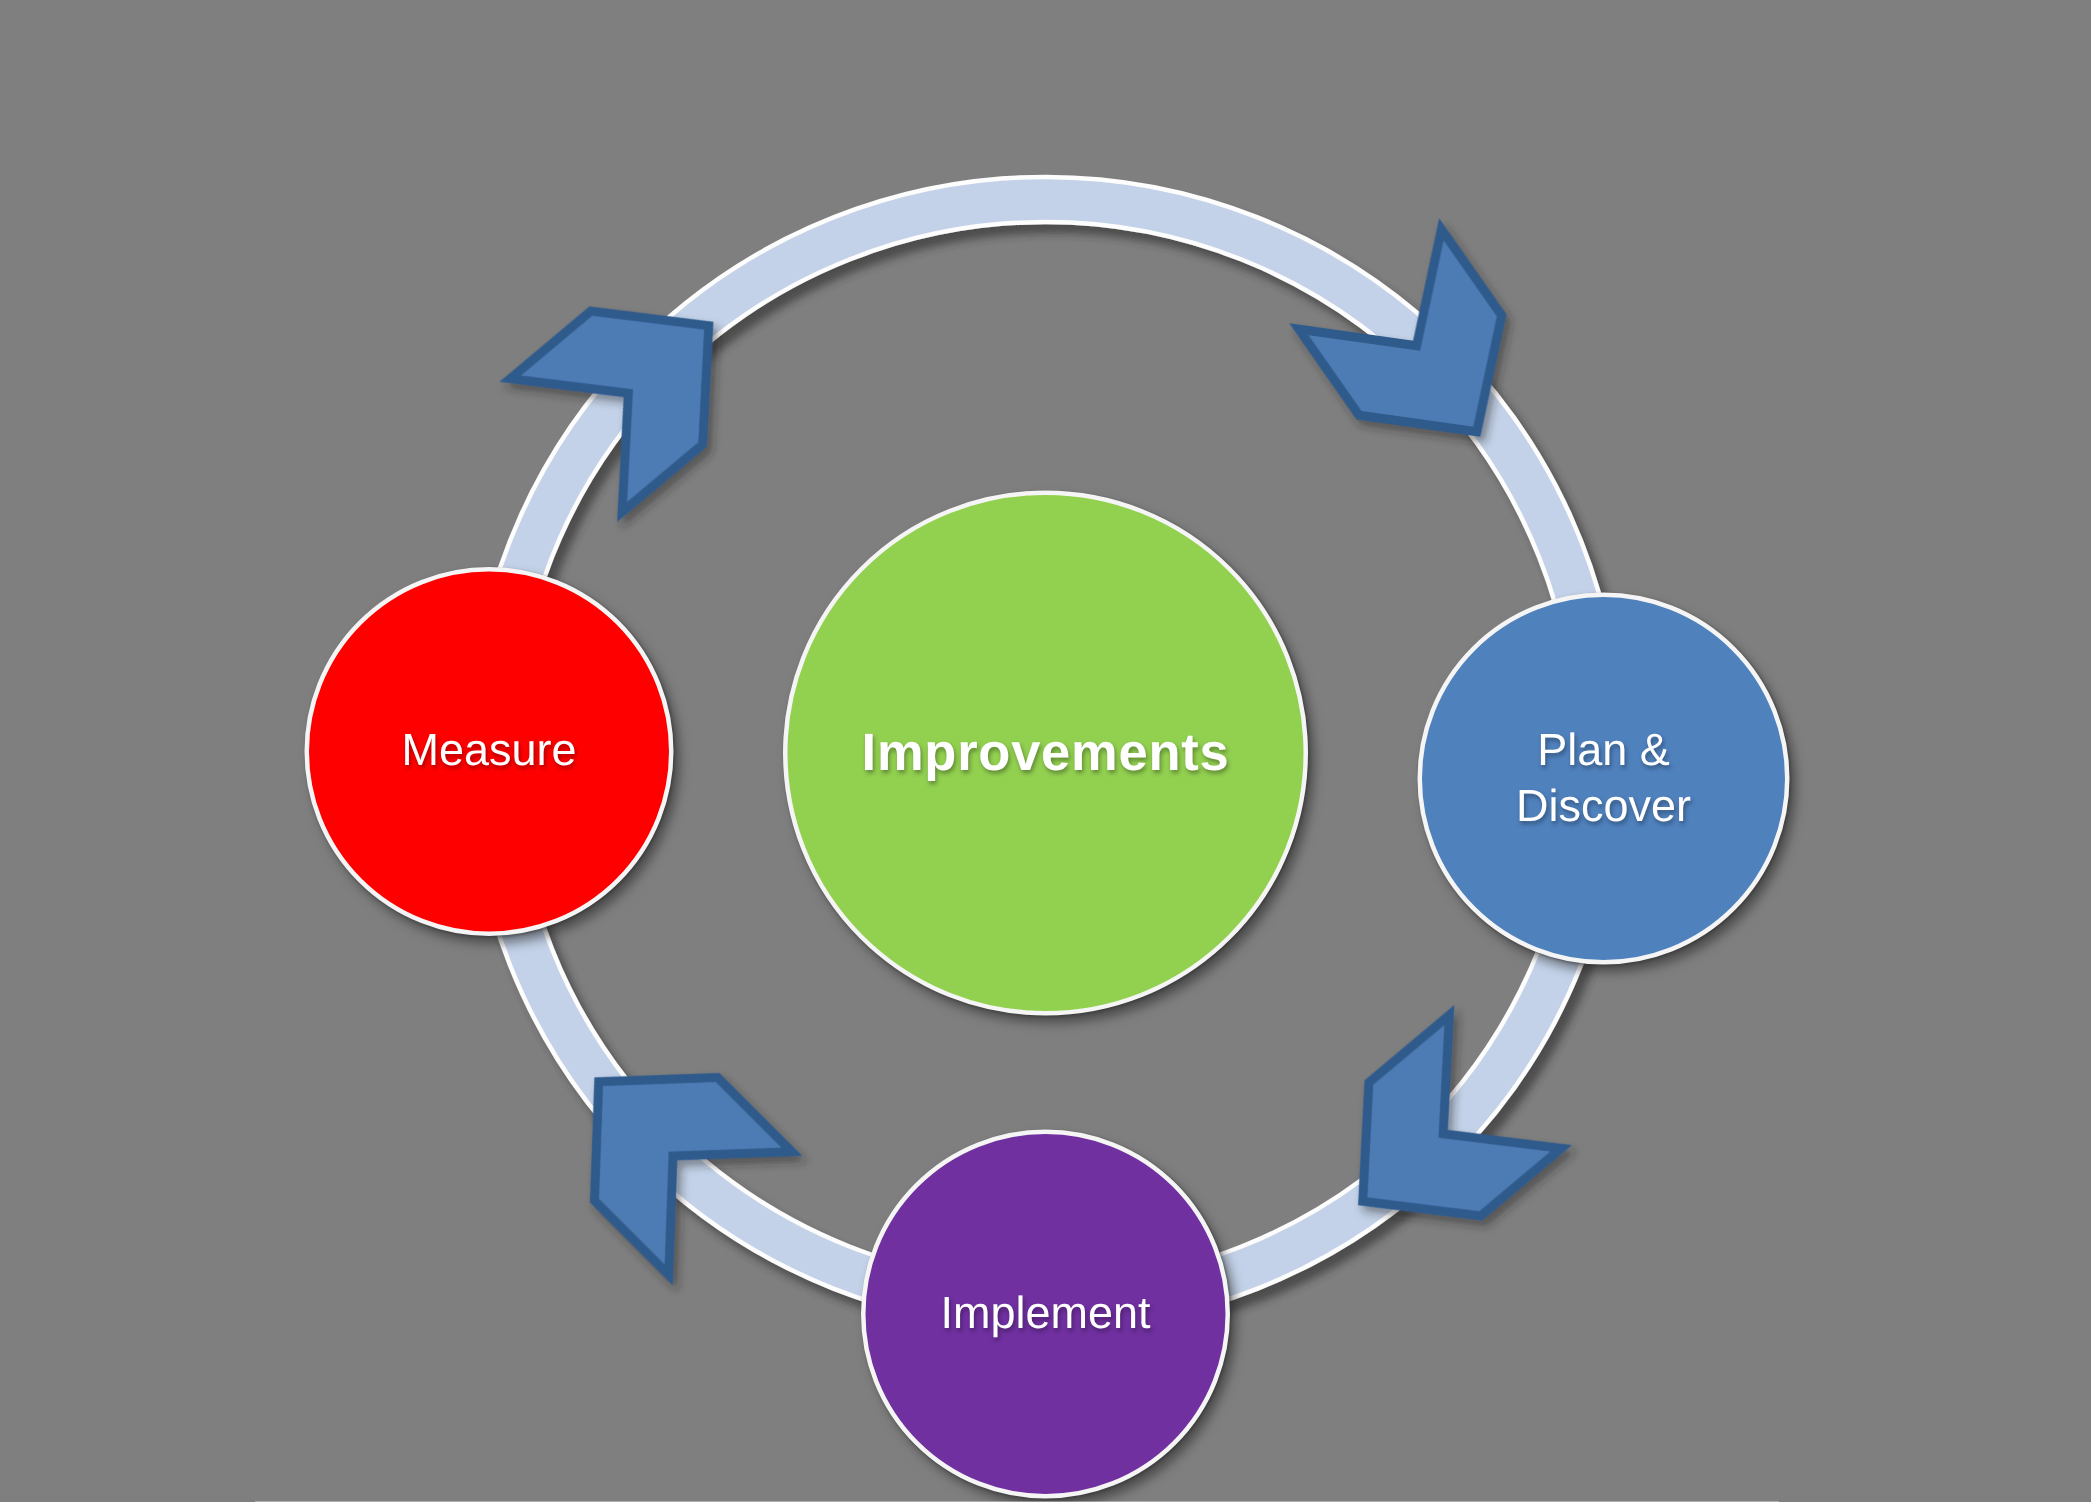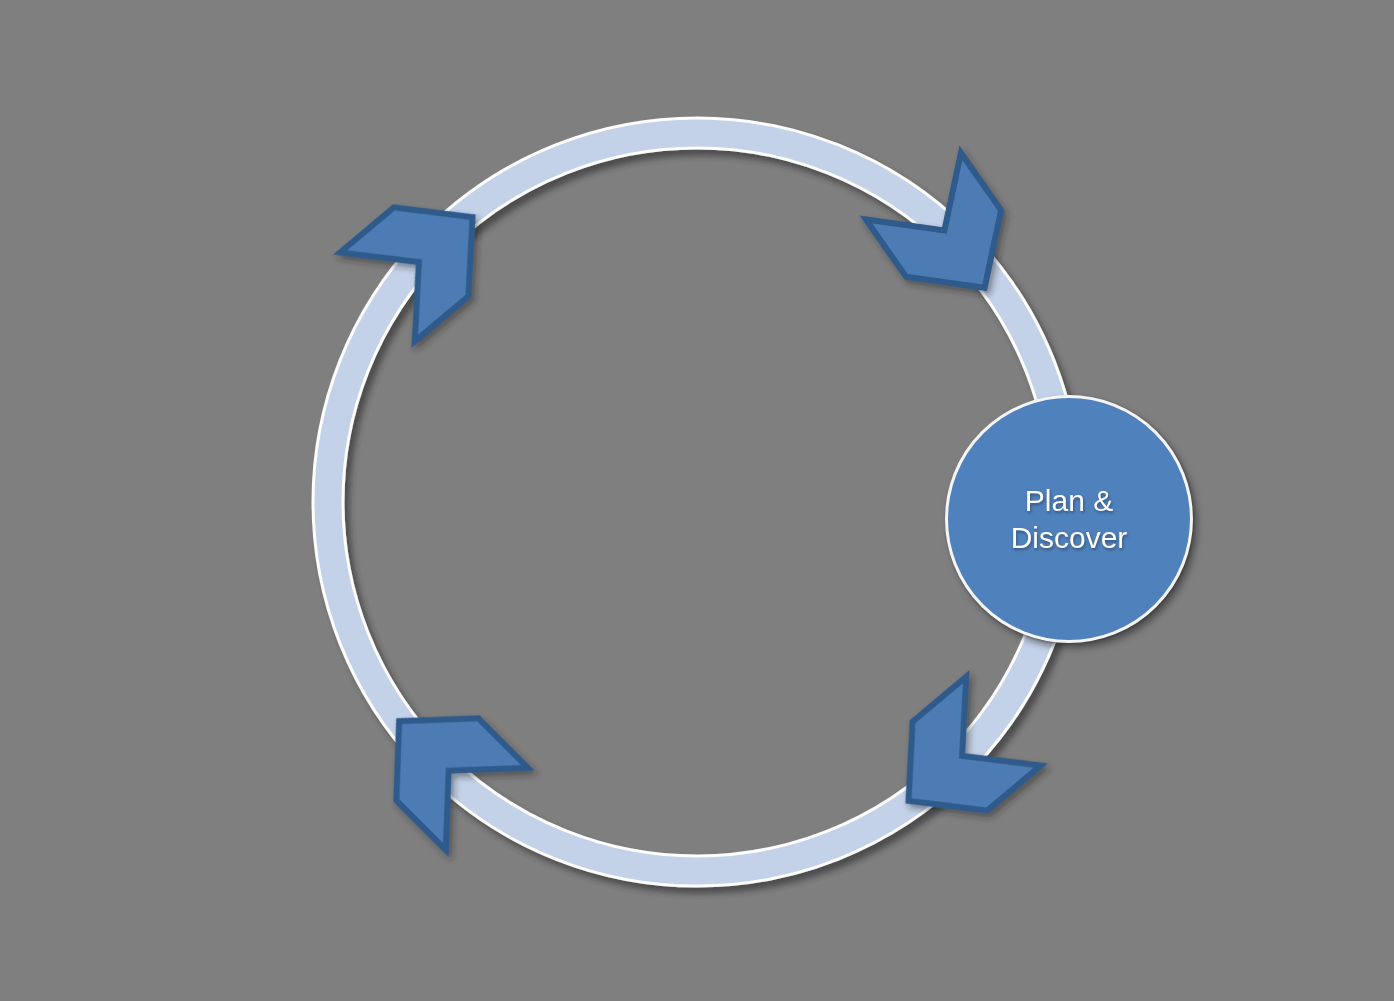--- a/index.html
+++ b/index.html
@@ -76,24 +76,33 @@
     </g>
 
     <g filter="url(#arrowShadow)" stroke-width="6" stroke-linejoin="miter">
       <polygon points="-62,-58 8,-58 62,0 8,58 -62,58 -8,0" transform="translate(949,237) rotate(55)" fill="#4d7cb5" stroke="#2f5a8c"></polygon>
       <polygon points="-62,-58 8,-58 62,0 8,58 -62,58 -8,0" transform="translate(956,761) rotate(140)" fill="#4d7cb5" stroke="#2f5a8c"></polygon>
       <polygon points="-62,-58 8,-58 62,0 8,58 -62,58 -8,0" transform="translate(443,765) rotate(225)" fill="#4d7cb5" stroke="#2f5a8c"></polygon>
       <polygon points="-62,-58 8,-58 62,0 8,58 -62,58 -8,0" transform="translate(425,257) rotate(-40)" fill="#4d7cb5" stroke="#2f5a8c"></polygon>
     </g>
   </svg>
 
+  <div class="node node-center" style="background-color: rgb(146, 208, 80);">
+    <div class="node-label">Improvements</div>
+  </div>
 
 
   <div class="node node-plan" style="background-color: rgb(79, 129, 189);">
     <div class="node-label">
       <span>Plan &amp;</span><br>
       <span>Discover</span>
     </div>
   </div>
 
+  <div class="node node-implement" style="background-color: rgb(112, 48, 160);">
+    <div class="node-label">Implement</div>
+  </div>
 
+  <div class="node node-measure" style="background-color: rgb(255, 0, 0);">
+    <div class="node-label">Measure</div>
+  </div>
 
 </div>
 
 </body></html>

